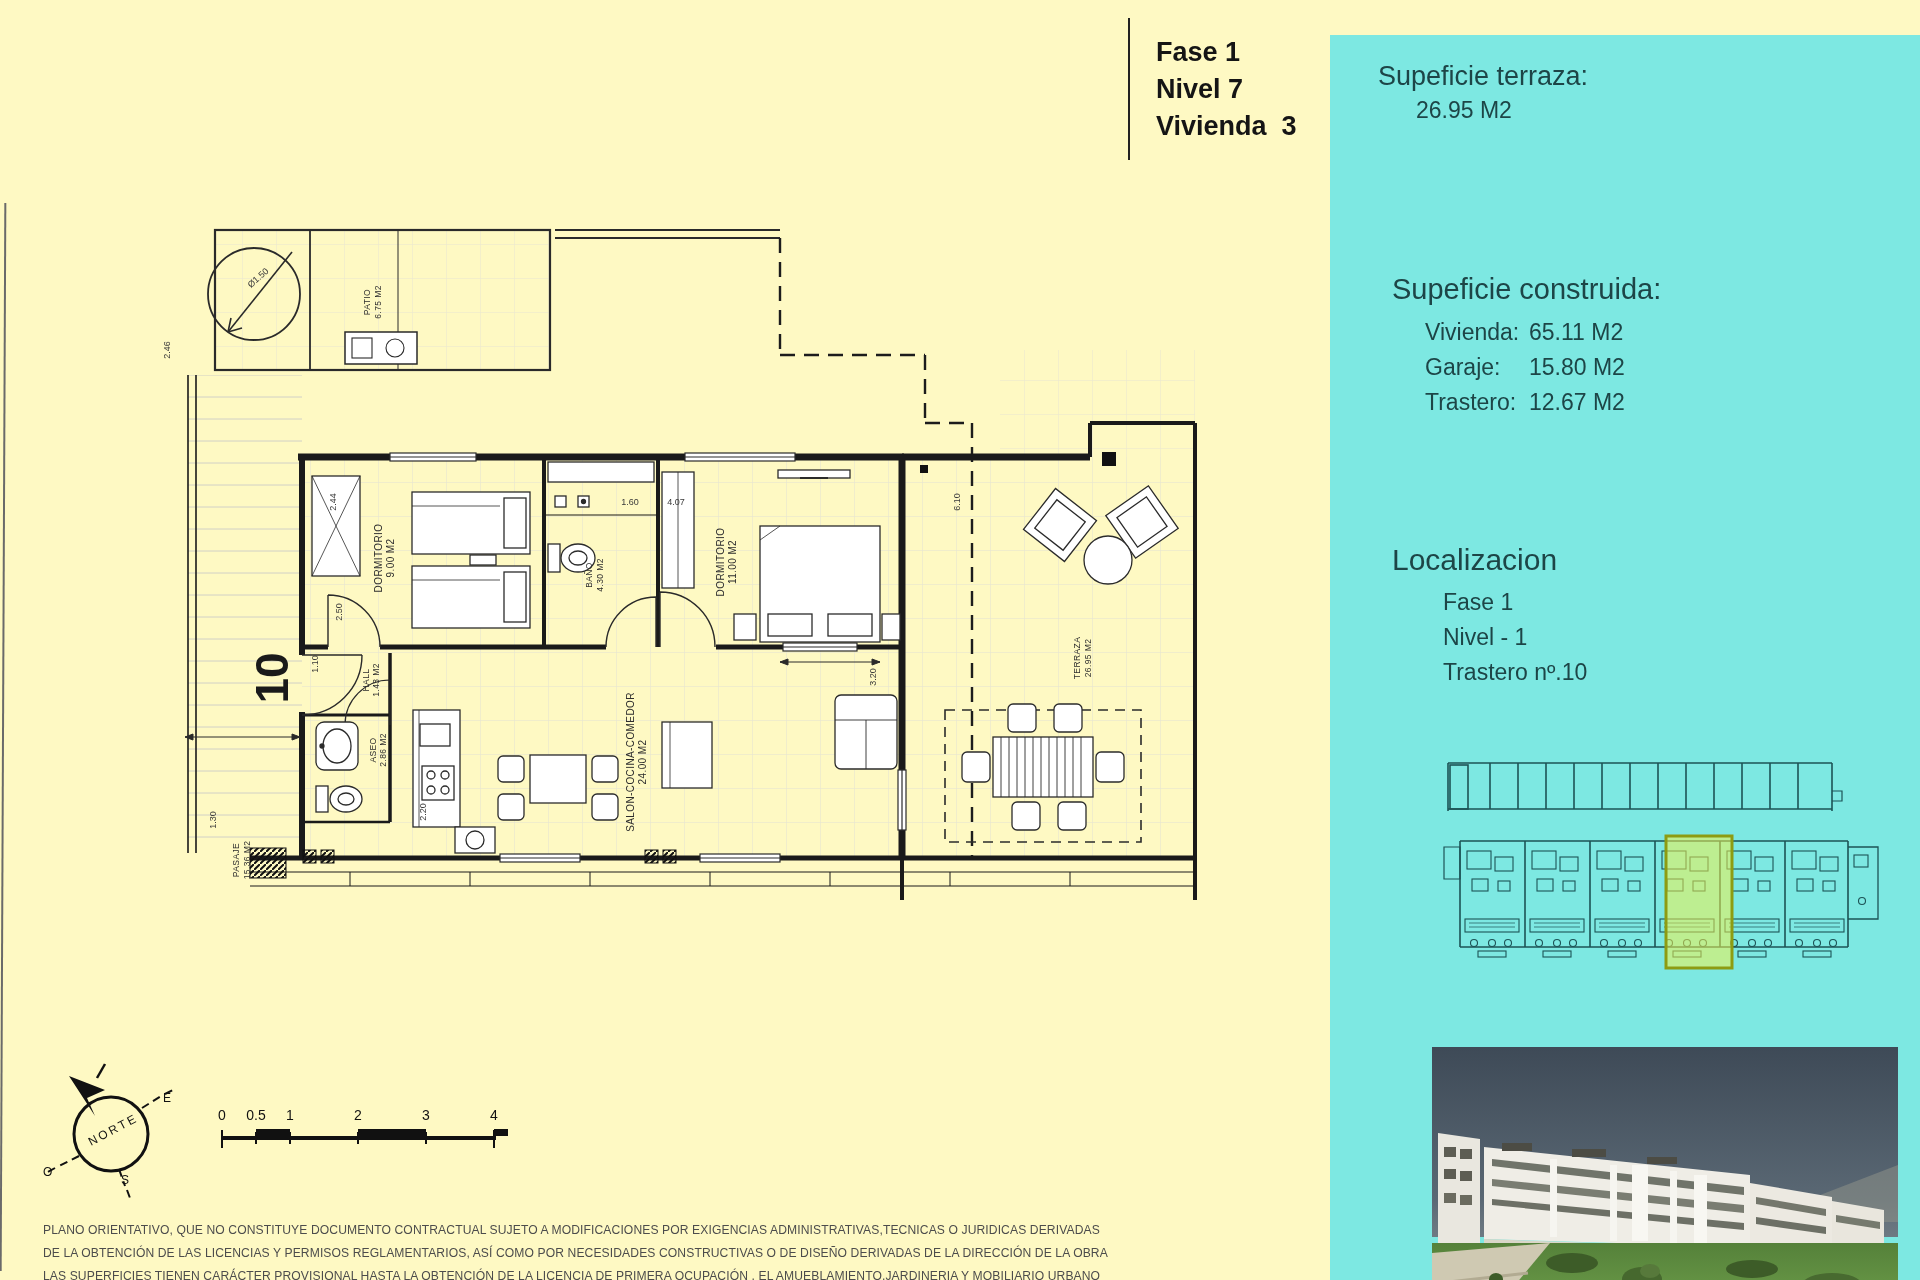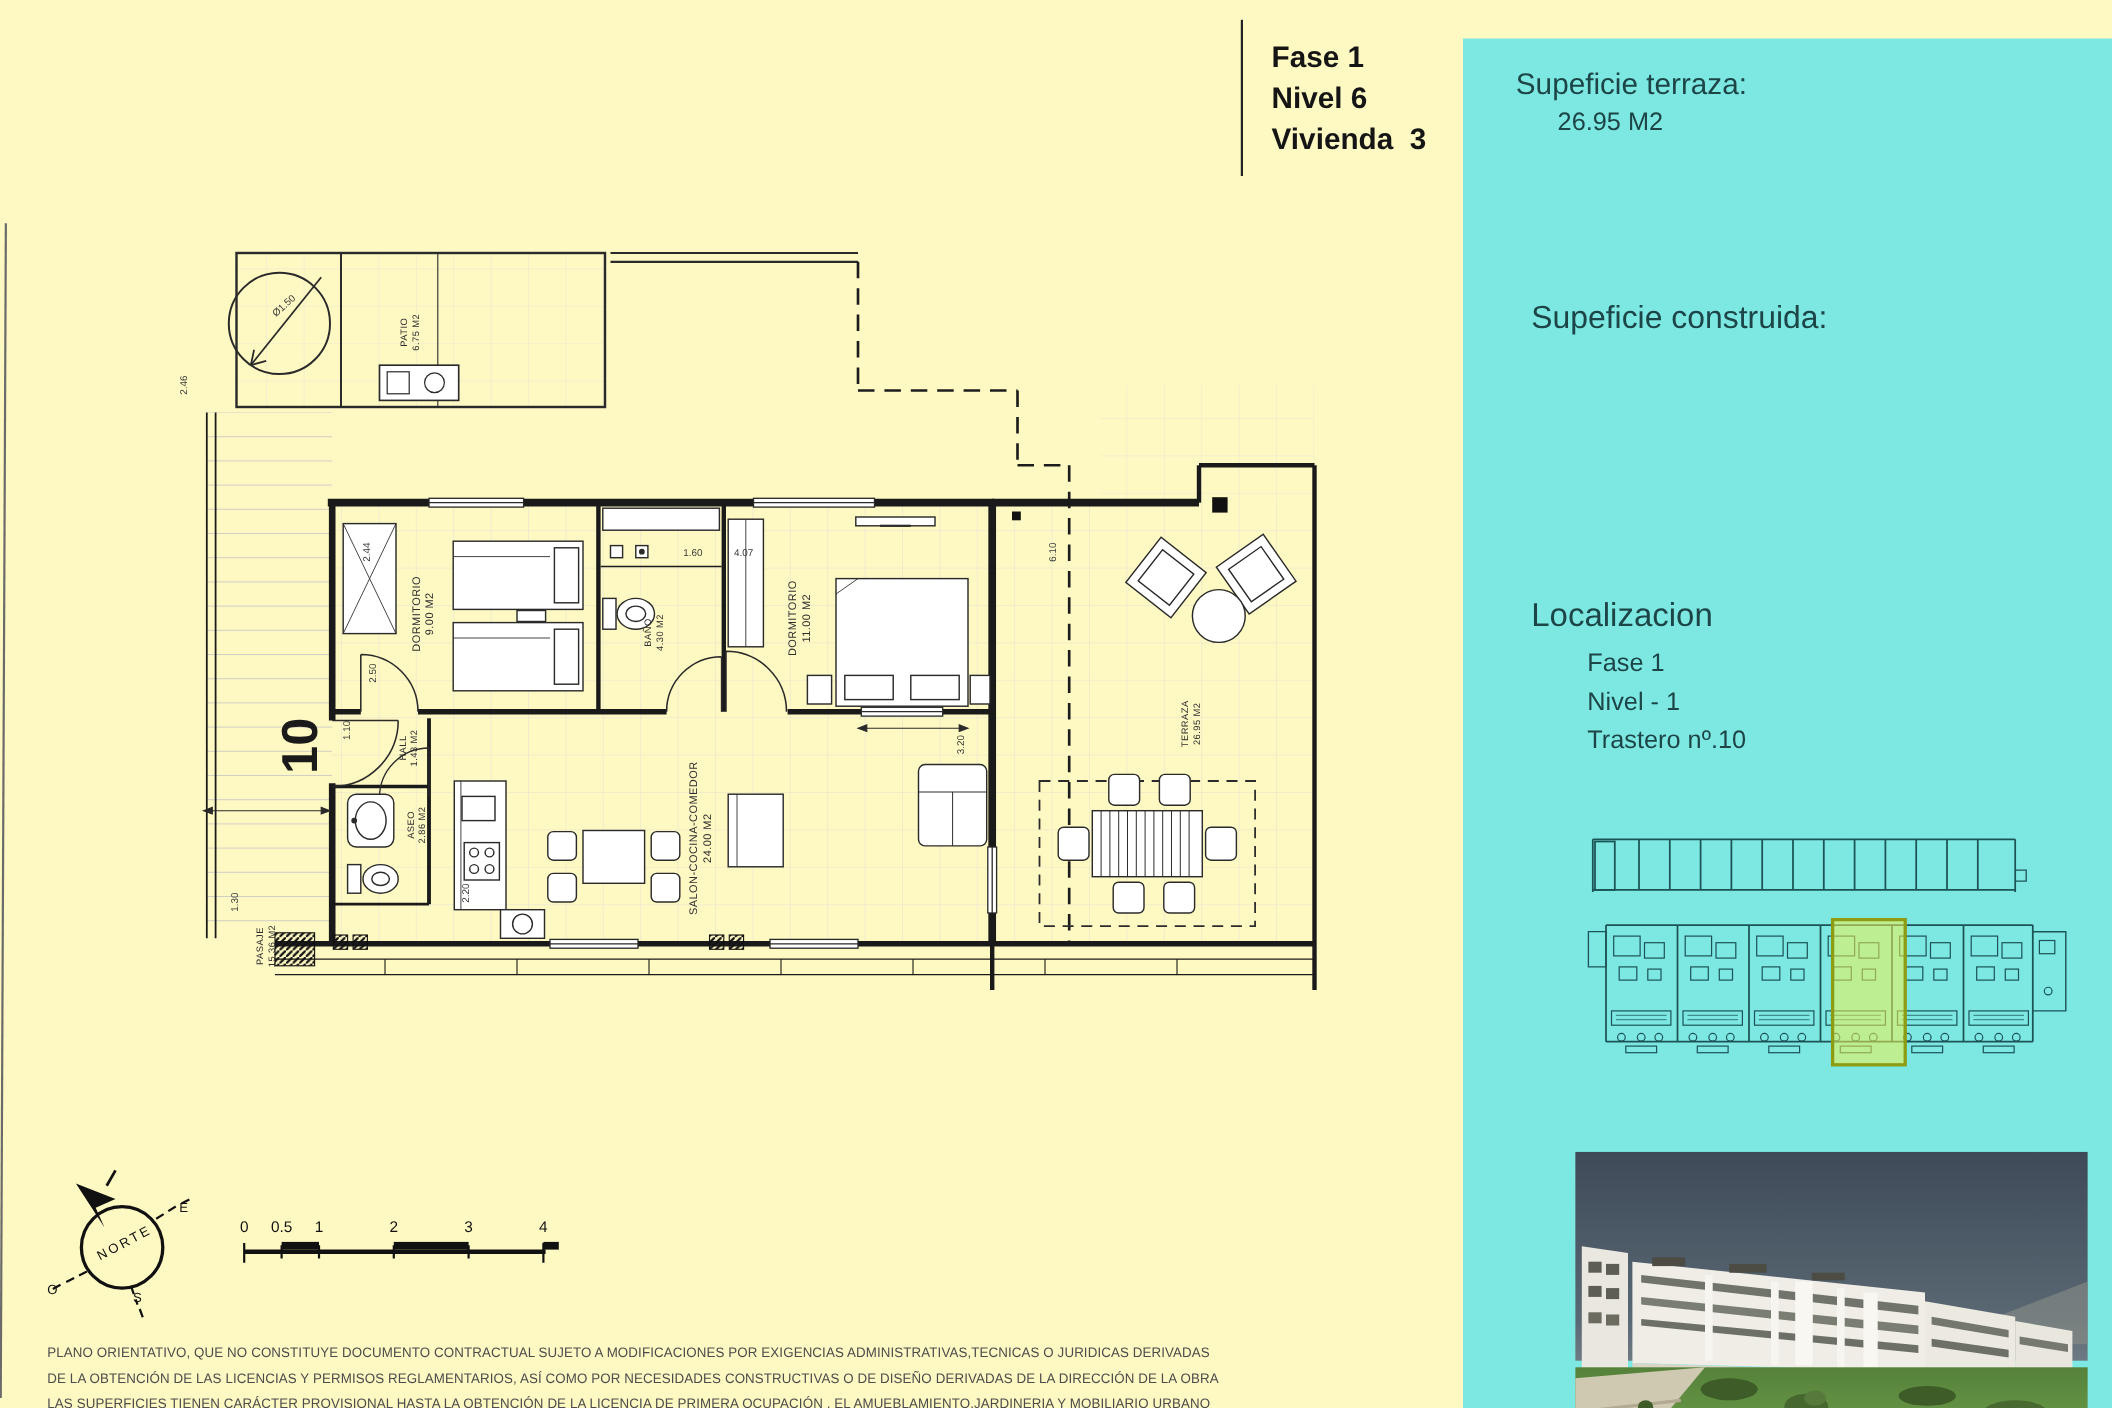--- a/index.html
+++ b/index.html
@@ -37,29 +37,43 @@
 </style>
 </head>
 <body>
 
 <div id="canvas">
 
   <div class="abs" id="edge-line"></div>
 
   <div class="abs" id="title-block">
     <div>Fase 1</div>
-    <div>Nivel 6</div>
+    <div>Nivel 7</div>
     <div>Vivienda  3</div>
   </div>
 
   <div class="abs" id="sidebar" style="background:#7de8e2;">
     <div class="abs sb-head" style="left:48px;top:26px;">Supeficie terraza:</div>
     <div class="abs sb-val" style="left:86px;top:62px;">26.95 M2</div>
 
     <div class="abs sb-head" style="left:62px;top:238px;font-size:29px;">Supeficie construida:</div>
+    <div class="abs" style="left:95px;top:280px;">
+      <div class="sb-row">
+        <span class="lab">Vivienda:</span>
+        <span>65.11 M2</span>
+      </div>
+      <div class="sb-row">
+        <span class="lab">Garaje:</span>
+        <span>15.80 M2</span>
+      </div>
+      <div class="sb-row">
+        <span class="lab">Trastero:</span>
+        <span>12.67 M2</span>
+      </div>
+    </div>
 
     <div class="abs sb-head" style="left:62px;top:508px;font-size:30px;">Localizacion</div>
     <div class="abs" id="loc-lines" style="left:113px;top:550px;">
       <div>Fase 1</div>
       <div>Nivel - 1</div>
       <div>Trastero nº.10</div>
     </div>
 
     <svg class="abs" style="left:100px;top:716px;" width="470" height="232" viewBox="0 0 470 232">
       <g stroke="#1d5356" stroke-width="1.6" fill="none">

